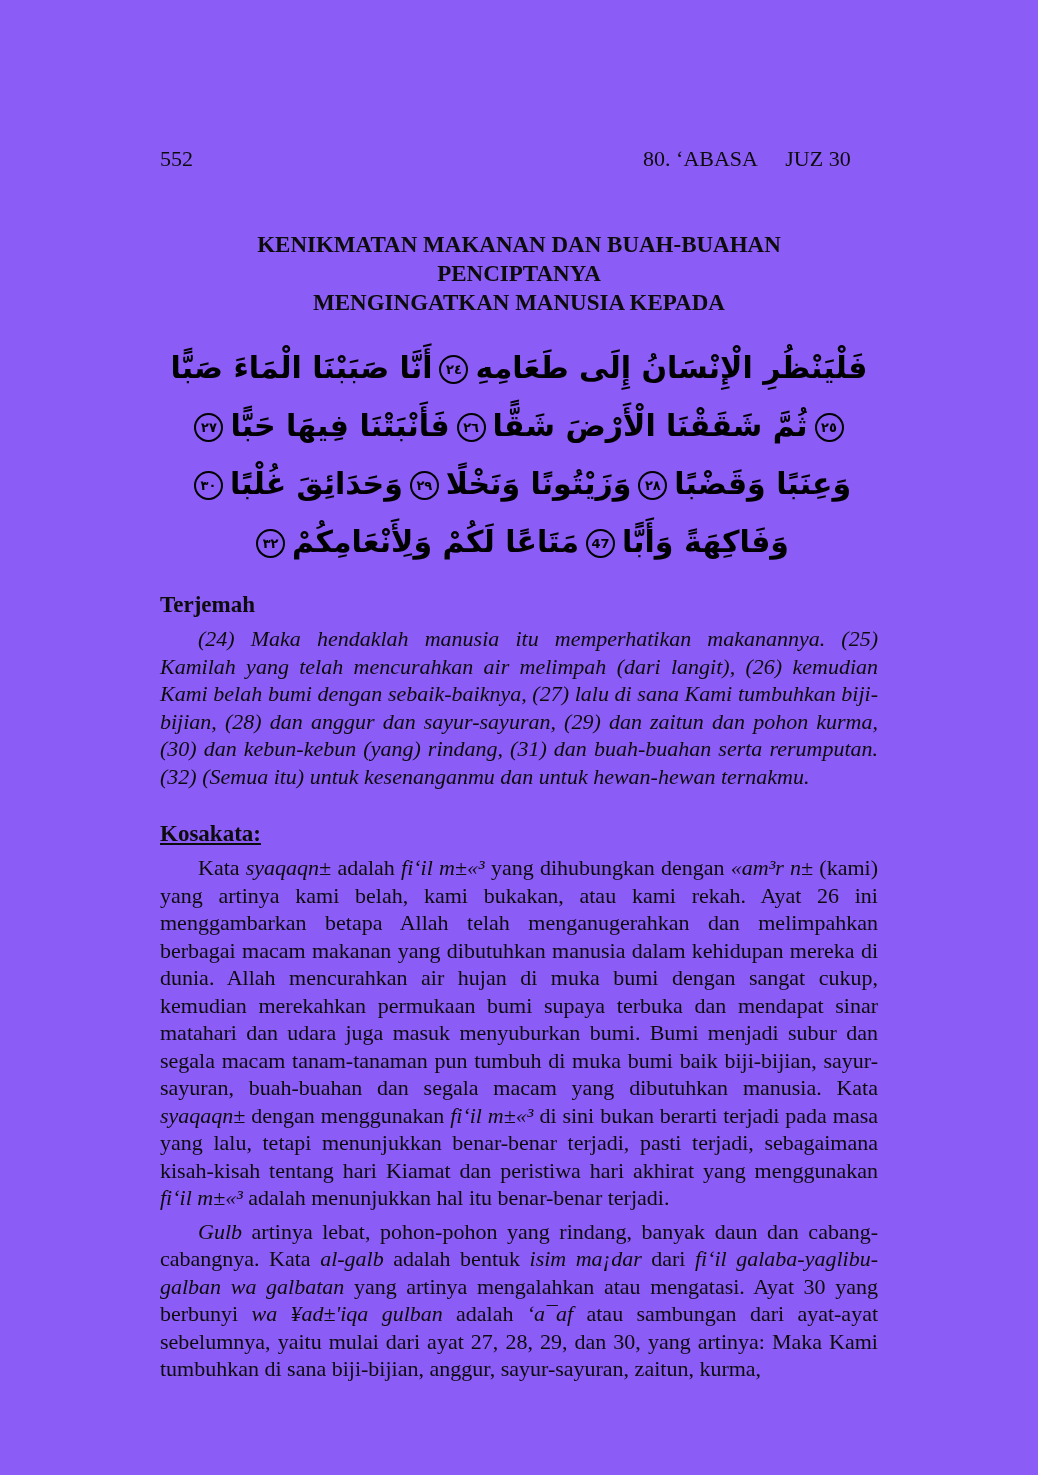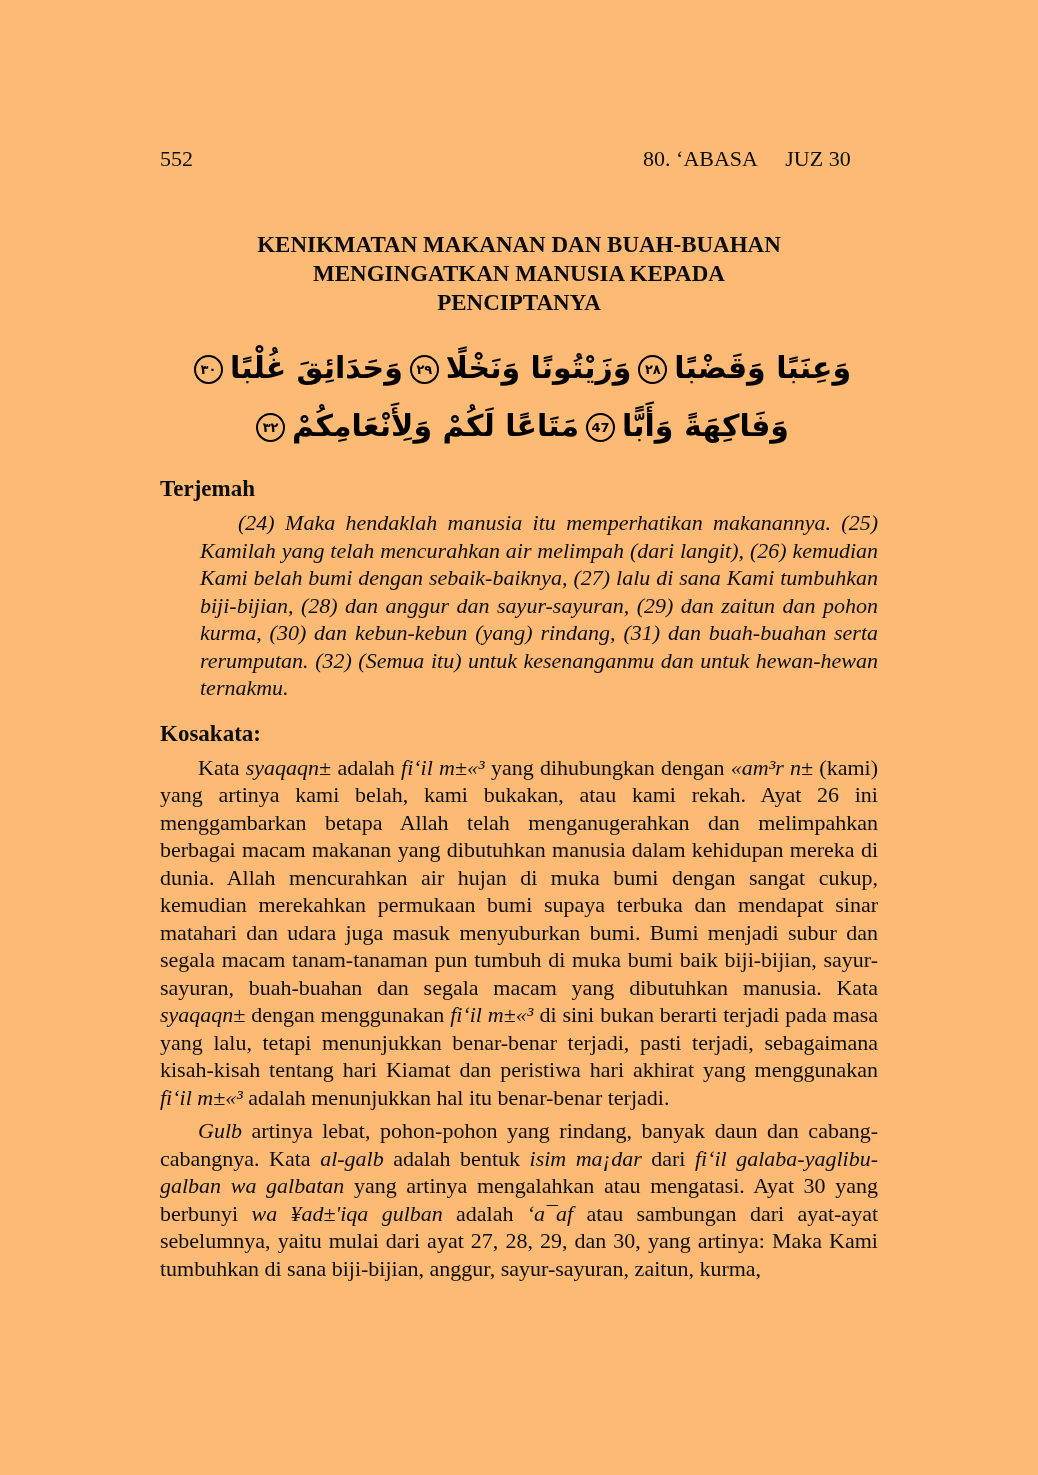--- a/index.html
+++ b/index.html
@@ -1,21 +1,21 @@
 <!DOCTYPE html>
 <html><head>
 <meta charset="utf-8">
 <style>
   html, body { margin: 0; padding: 0; background: #ffffff; }
   .page {
     width: 1038px;
     height: 1475px;
     box-sizing: border-box;
     padding: 146px 160px 0 160px;
-    background: #fdba74;
+    background: #8b5cf6;
     color: #0c0c0c;
     font-family: "Liberation Serif", serif;
     overflow: hidden;
     position: relative;
   }
   .header {
     display: flex;
     align-items: baseline;
     font-size: 22px;
     line-height: 26px;
@@ -56,30 +56,30 @@
     vertical-align: middle;
     font-family: "DejaVu Sans", sans-serif;
   }
 
   .sec-heading {
     font-weight: bold;
     font-size: 23px;
     line-height: 28px;
     margin-top: 20px;
   }
-  .sec-heading.kosa { margin-top: 18px; }
+  .sec-heading.kosa { margin-top: 30px; text-decoration: underline; }
 
   .para {
     margin: 6px 0 0 0;
     font-size: 22px;
     line-height: 27.5px;
     text-align: justify;
     text-indent: 38px;
   }
-  .para.italic { font-style: italic; margin-left: 40px; }
+  .para.italic { font-style: italic; }
   .para i { font-style: italic; }
 
   .kosa-item {
     margin-top: 22px;
     font-size: 22px;
     line-height: 30px;
   }
   .kosa-num { display: inline-block; width: 34px; }
   .arabic-inline {
     font-family: "DejaVu Sans", sans-serif;
@@ -94,25 +94,26 @@
 <div class="page">
 
   <div class="header">
     <span class="h-left">552</span>
     <span class="h-center">80. ‘ABASA</span>
     <span class="h-right">JUZ 30</span>
   </div>
 
   <div class="title">
     <div>KENIKMATAN MAKANAN DAN BUAH-BUAHAN</div>
+    <div>PENCIPTANYA</div>
     <div>MENGINGATKAN MANUSIA KEPADA</div>
-    <div>PENCIPTANYA</div>
   </div>
 
   <div class="arabic">
+    <div class="arabic-line"><span>فَلْيَنْظُرِ الْإِنْسَانُ إِلَى طَعَامِهِ</span><span class="ayah-num">٢٤</span><span>أَنَّا صَبَبْنَا الْمَاءَ صَبًّا</span><span class="ayah-num">٢٥</span><span>ثُمَّ شَقَقْنَا الْأَرْضَ شَقًّا</span><span class="ayah-num">٢٦</span><span>فَأَنْبَتْنَا فِيهَا حَبًّا</span><span class="ayah-num">٢٧</span></div>
     <div class="arabic-line"><span>وَعِنَبًا وَقَضْبًا</span><span class="ayah-num">٢٨</span><span>وَزَيْتُونًا وَنَخْلًا</span><span class="ayah-num">٢٩</span><span>وَحَدَائِقَ غُلْبًا</span><span class="ayah-num">٣٠</span><span>وَفَاكِهَةً وَأَبًّا</span><span class="ayah-num">47</span><span>مَتَاعًا لَكُمْ وَلِأَنْعَامِكُمْ</span><span class="ayah-num">٣٢</span></div>
   </div>
 
   <div class="sec-heading">Terjemah</div>
   <p class="para italic">(24) Maka hendaklah manusia itu memperhatikan makanannya. (25) Kamilah yang telah mencurahkan air melimpah (dari langit), (26) kemudian Kami belah bumi dengan sebaik-baiknya, (27) lalu di sana Kami tumbuhkan biji-bijian, (28) dan anggur dan sayur-sayuran, (29) dan zaitun dan pohon kurma, (30) dan kebun-kebun (yang) rindang, (31) dan buah-buahan serta rerumputan. (32) (Semua itu) untuk kesenanganmu dan untuk hewan-hewan ternakmu.</p>
 
   <div class="sec-heading kosa">Kosakata:</div>
 
   <p class="para"><span>Kata </span><i>syaqaqn±</i><span> adalah </span><i>fi‘il m±«³</i><span> yang dihubungkan dengan </span><i>«am³r n±</i><span> (kami) yang artinya kami belah, kami bukakan, atau kami rekah. Ayat 26 ini menggambarkan betapa Allah telah menganugerahkan dan melimpahkan berbagai macam makanan yang dibutuhkan manusia dalam kehidupan mereka di dunia. Allah mencurahkan air hujan di muka bumi dengan sangat cukup, kemudian merekahkan permukaan bumi supaya terbuka dan mendapat sinar matahari dan udara juga masuk menyuburkan bumi. Bumi menjadi subur dan segala macam tanam-tanaman pun tumbuh di muka bumi baik biji-bijian, sayur-sayuran, buah-buahan dan segala macam yang dibutuhkan manusia. Kata </span><i>syaqaqn±</i><span> dengan menggunakan </span><i>fi‘il m±«³</i><span> di sini bukan berarti terjadi pada masa yang lalu, tetapi menunjukkan benar-benar terjadi, pasti terjadi, sebagaimana kisah-kisah tentang hari Kiamat dan peristiwa hari akhirat yang menggunakan </span><i>fi‘il m±«³</i><span> adalah menunjukkan hal itu benar-benar terjadi.</span></p>
 

